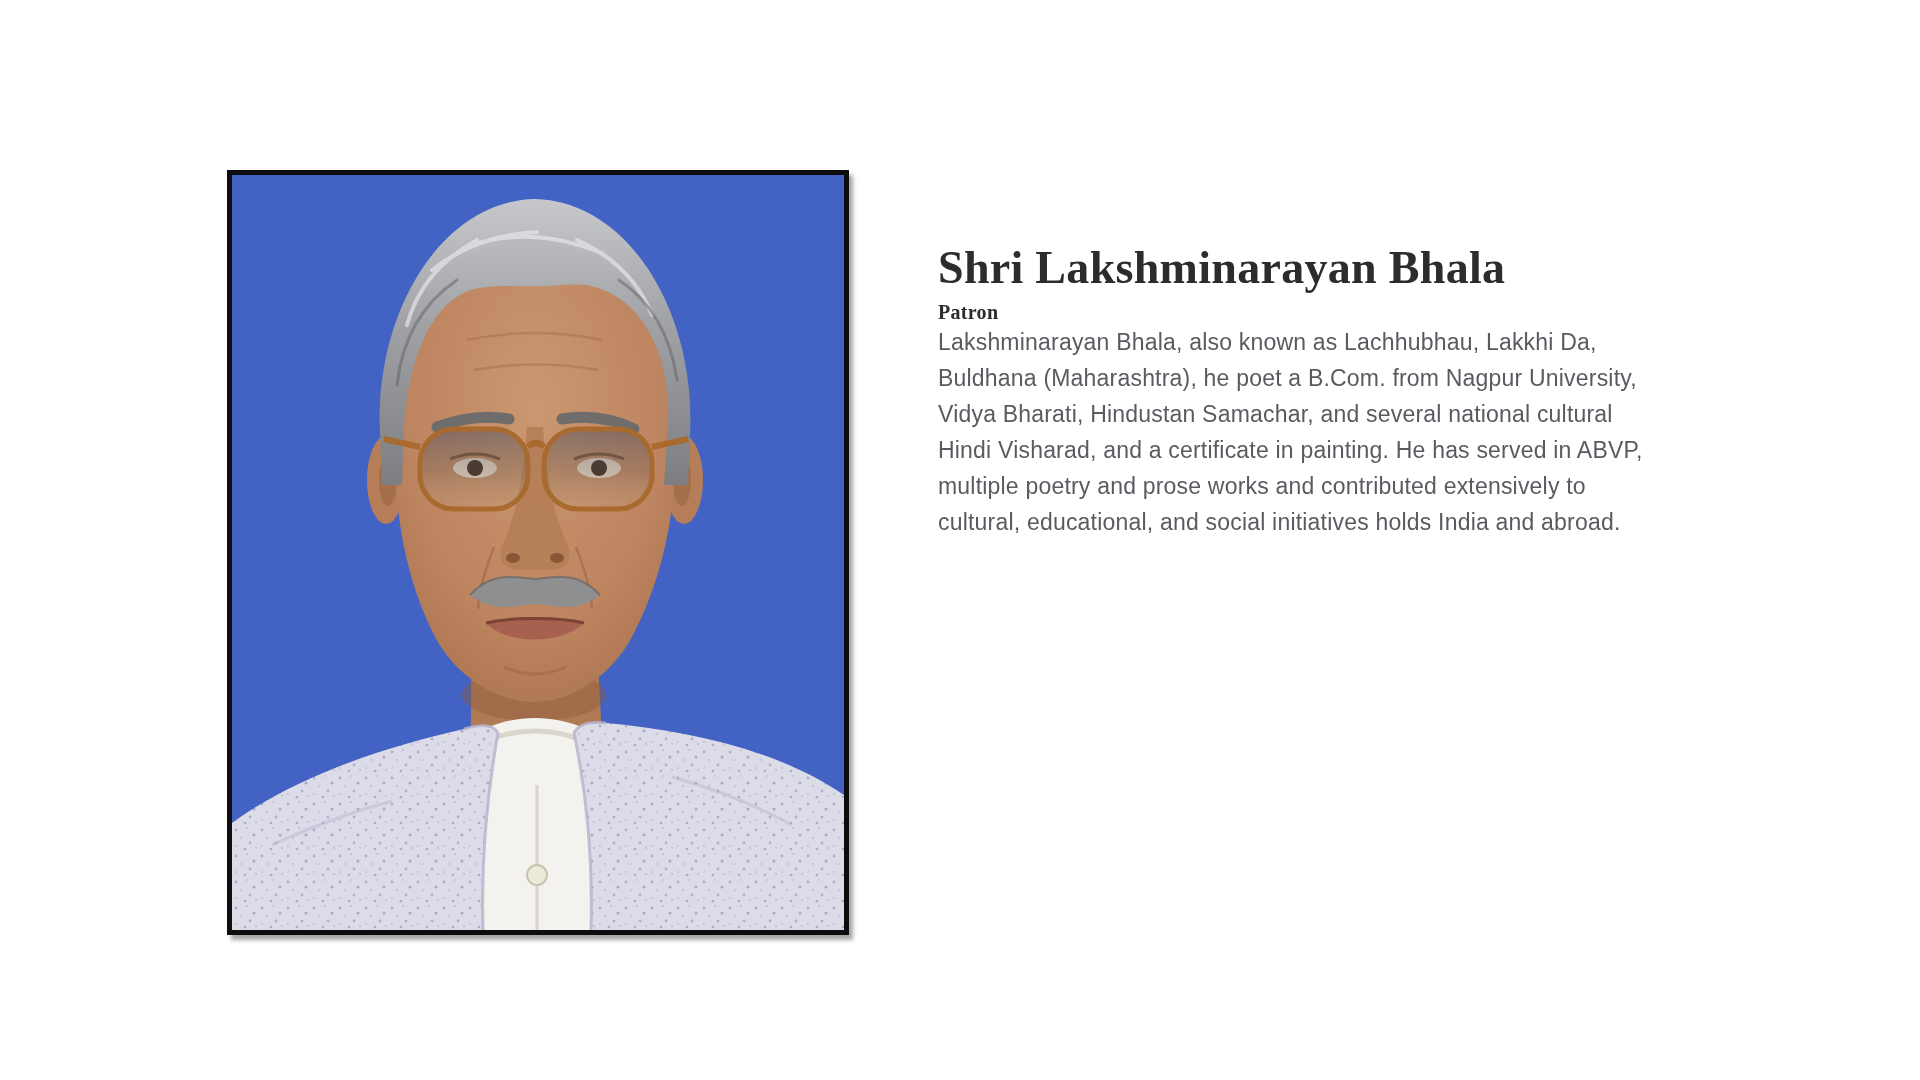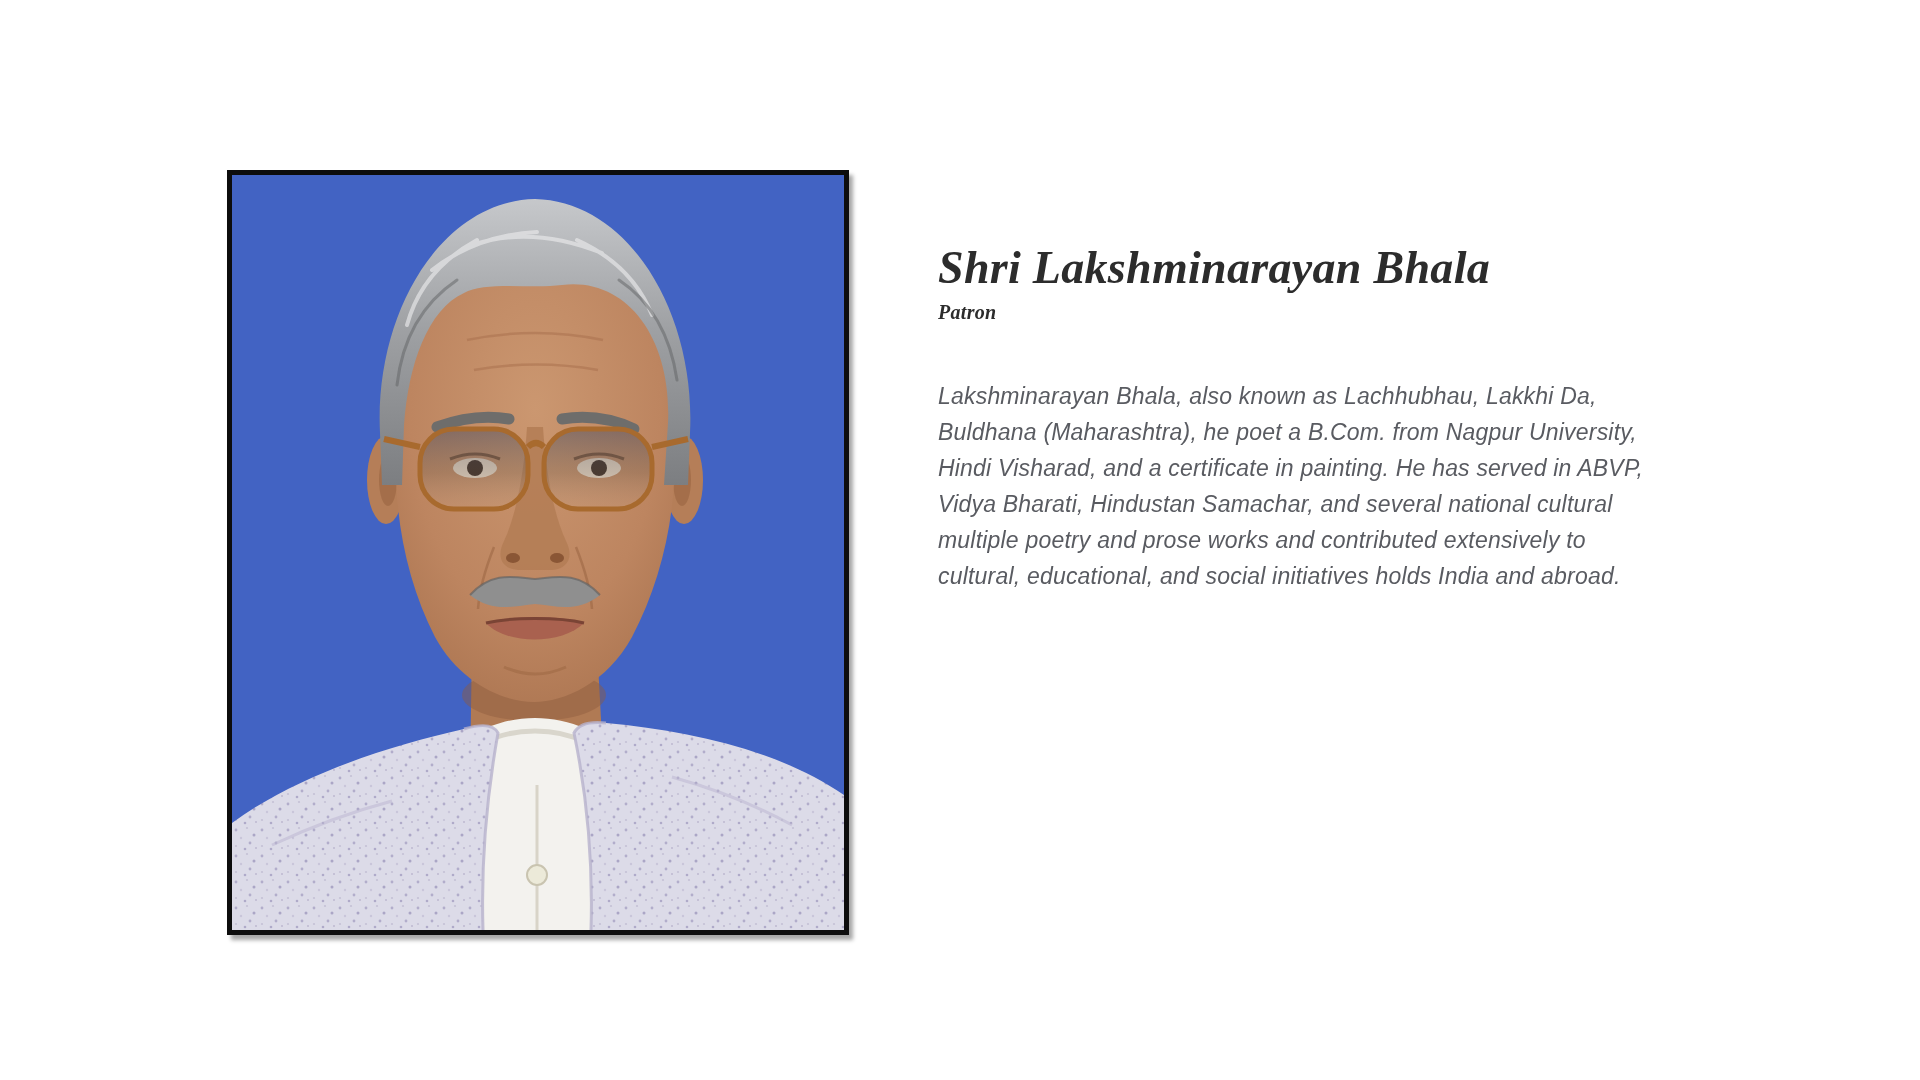--- a/index.html
+++ b/index.html
@@ -5,40 +5,40 @@
   :root{
     --photo-blue:#4263c3;
     --frame-black:#0d0d0d;
     --title-color:#2c2c2c;
     --body-color:#595b61;
     --page-bg:#ffffff;
   }
   *{margin:0;padding:0;box-sizing:border-box;}
   html,body{width:1920px;height:1080px;overflow:hidden;background:var(--page-bg);}
   .page{position:relative;width:1920px;height:1080px;background:var(--page-bg);
-        font-family:"Liberation Sans",sans-serif;font-style:italic;}
+        font-family:"Liberation Sans",sans-serif;}
   .photo-frame{
     position:absolute;left:227px;top:170px;width:622px;height:765px;
     border:5px solid var(--frame-black);
     box-shadow:4px 5px 4px rgba(0,0,0,.35);
     background:var(--photo-blue);
   }
   .photo-frame svg{display:block;width:100%;height:100%;}
   .info{position:absolute;left:938px;top:243px;width:800px;}
   .name{
     font-family:"Liberation Serif",serif;font-weight:700;
     font-size:46px;line-height:1.1;color:var(--title-color);
     letter-spacing:.3px;
   }
   .role{
     font-family:"Liberation Serif",serif;font-weight:700;
     font-size:20px;line-height:1.2;color:var(--title-color);
     margin-top:6px;letter-spacing:.3px;
   }
-  .bio{margin-top:54px;}
+  .bio{}
   .bio-line{
     font-size:23px;line-height:36px;color:var(--body-color);
     letter-spacing:.2px;white-space:nowrap;
   }
 </style>
 </head>
 <body>
 
 <div class="page">
 
@@ -148,20 +148,20 @@
       </g>
     </svg>
   </div>
 
   <div class="info">
     <h1 class="name">Shri Lakshminarayan Bhala</h1>
     <h2 class="role">Patron</h2>
     <div class="bio">
         <div class="bio-line">Lakshminarayan Bhala, also known as Lachhubhau, Lakkhi Da,</div>
         <div class="bio-line">Buldhana (Maharashtra), he poet a B.Com. from Nagpur University,</div>
+        <div class="bio-line">Vidya Bharati, Hindustan Samachar, and several national cultural</div>
         <div class="bio-line">Hindi Visharad, and a certificate in painting. He has served in ABVP,</div>
-        <div class="bio-line">Vidya Bharati, Hindustan Samachar, and several national cultural</div>
         <div class="bio-line">multiple poetry and prose works and contributed extensively to</div>
         <div class="bio-line">cultural, educational, and social initiatives holds India and abroad.</div>
       </div>
   </div>
 
 </div>
 
 </body></html>

